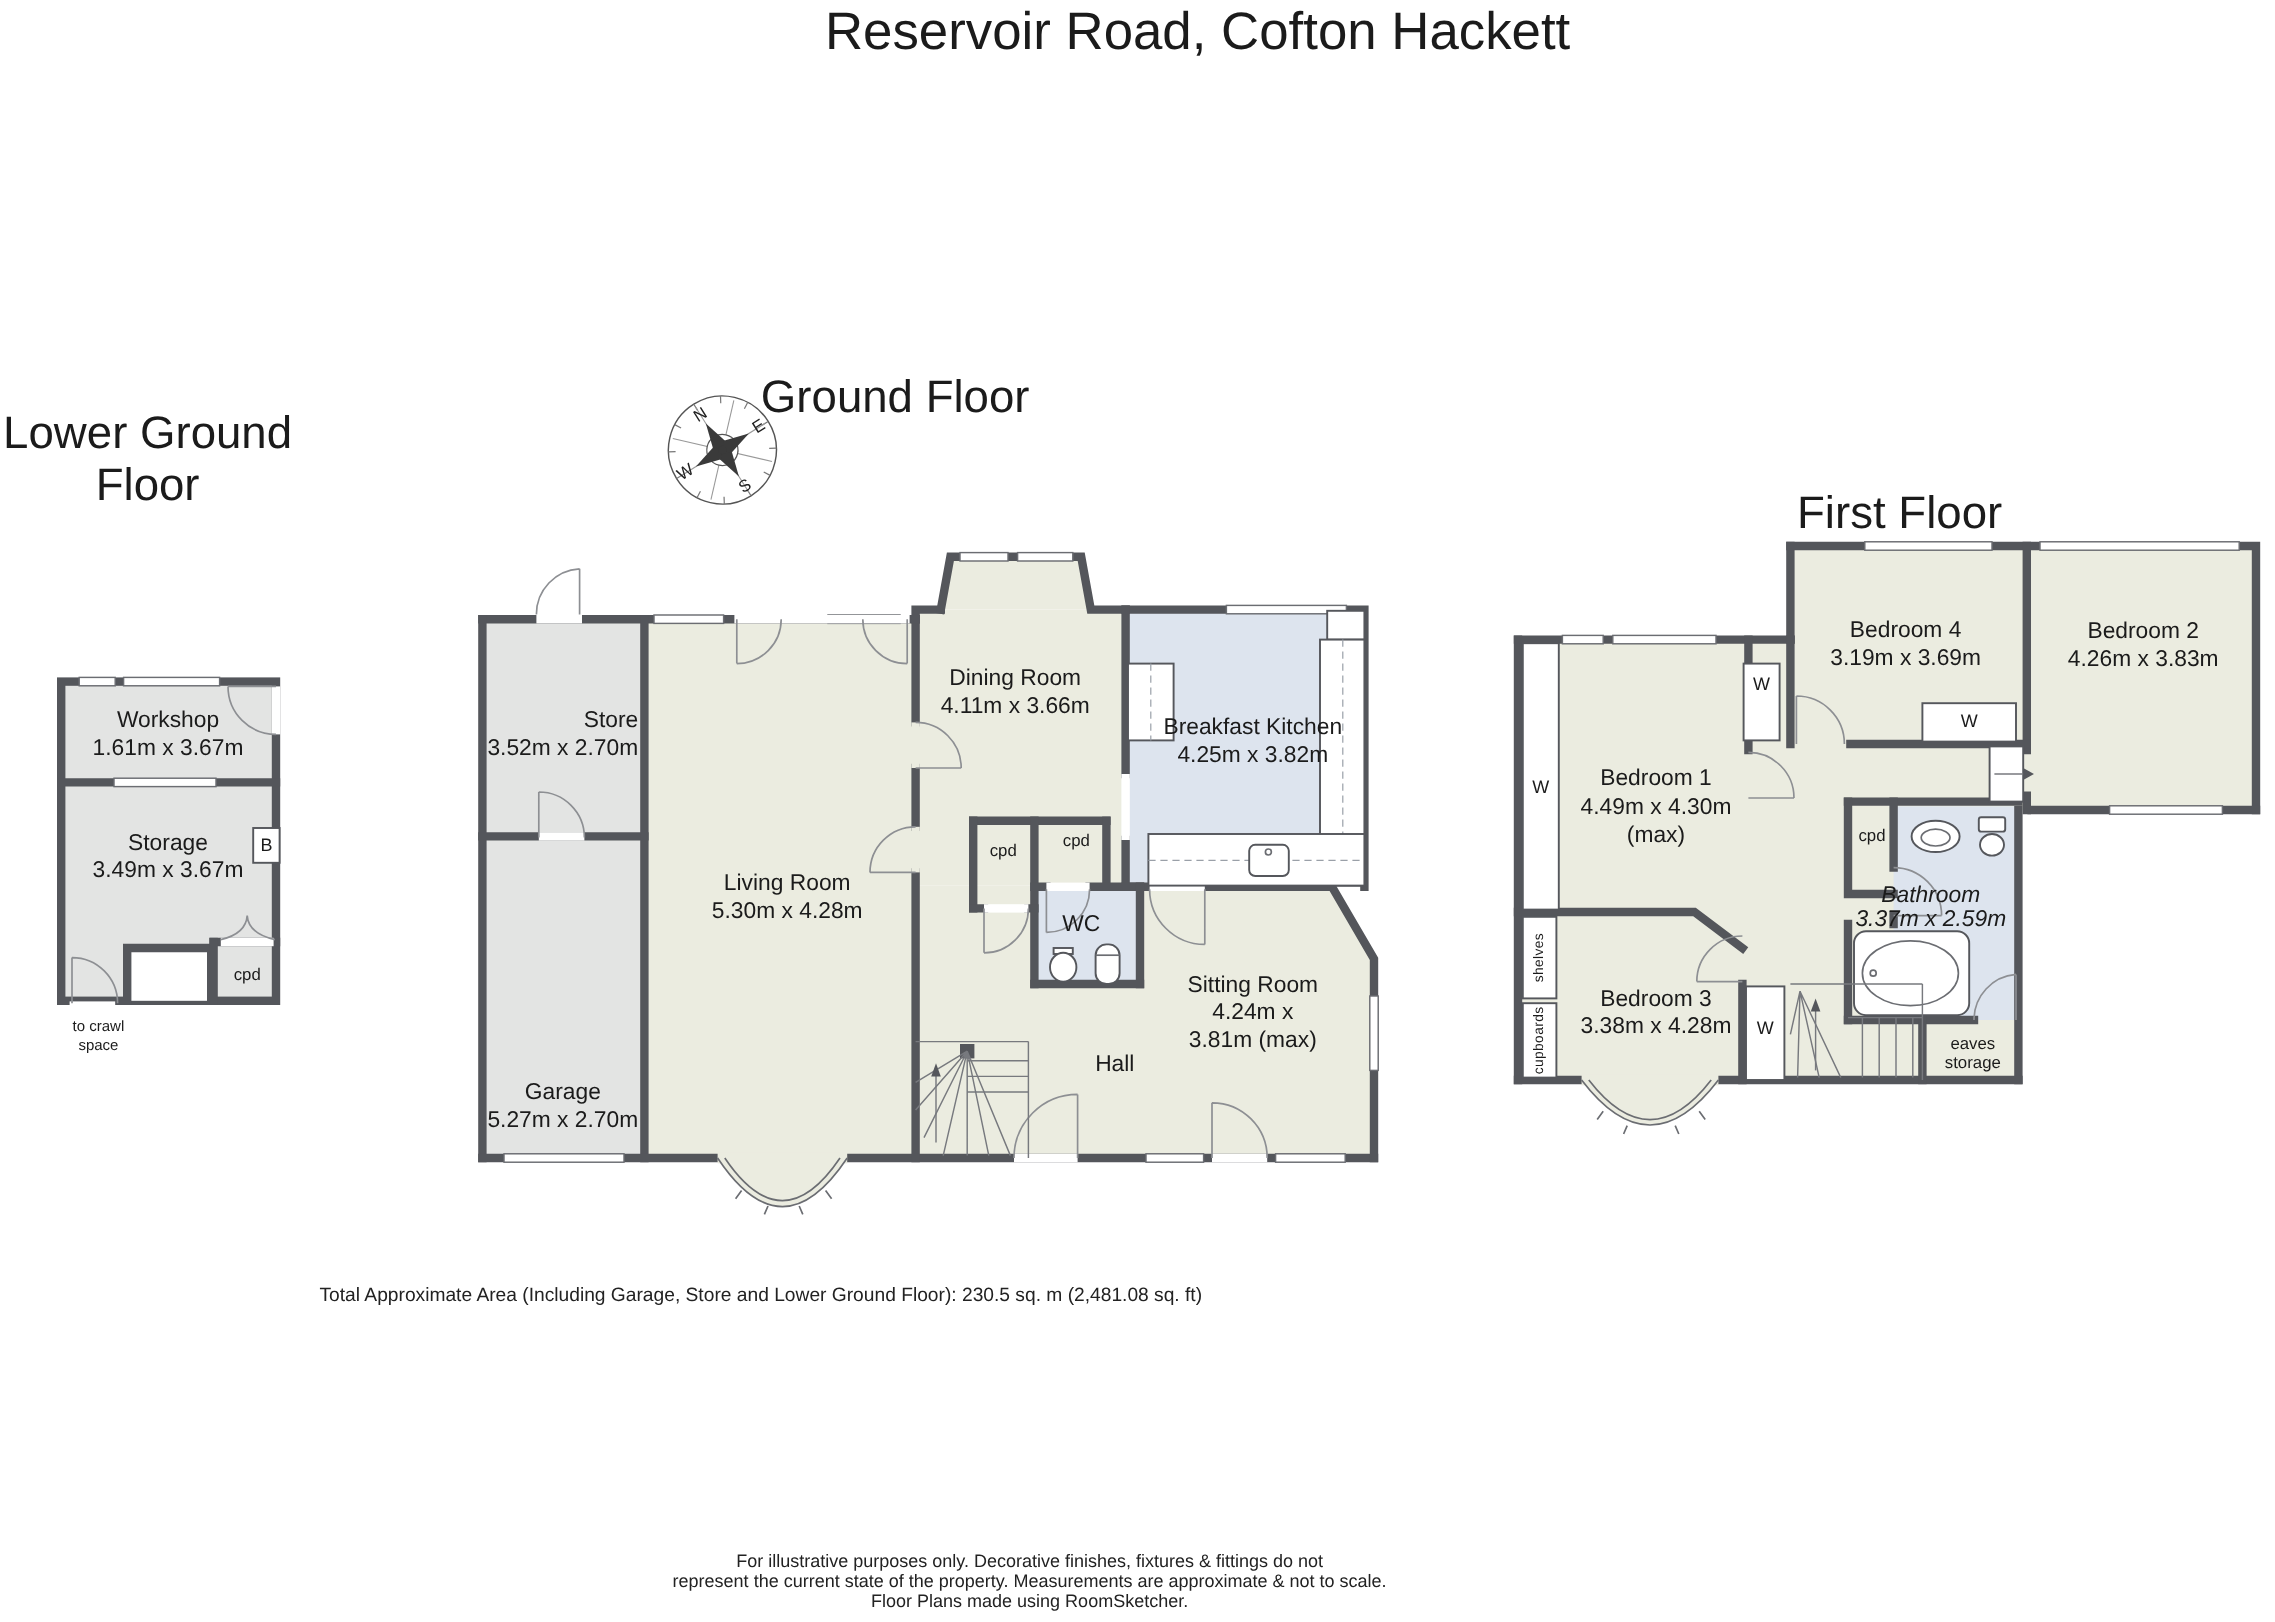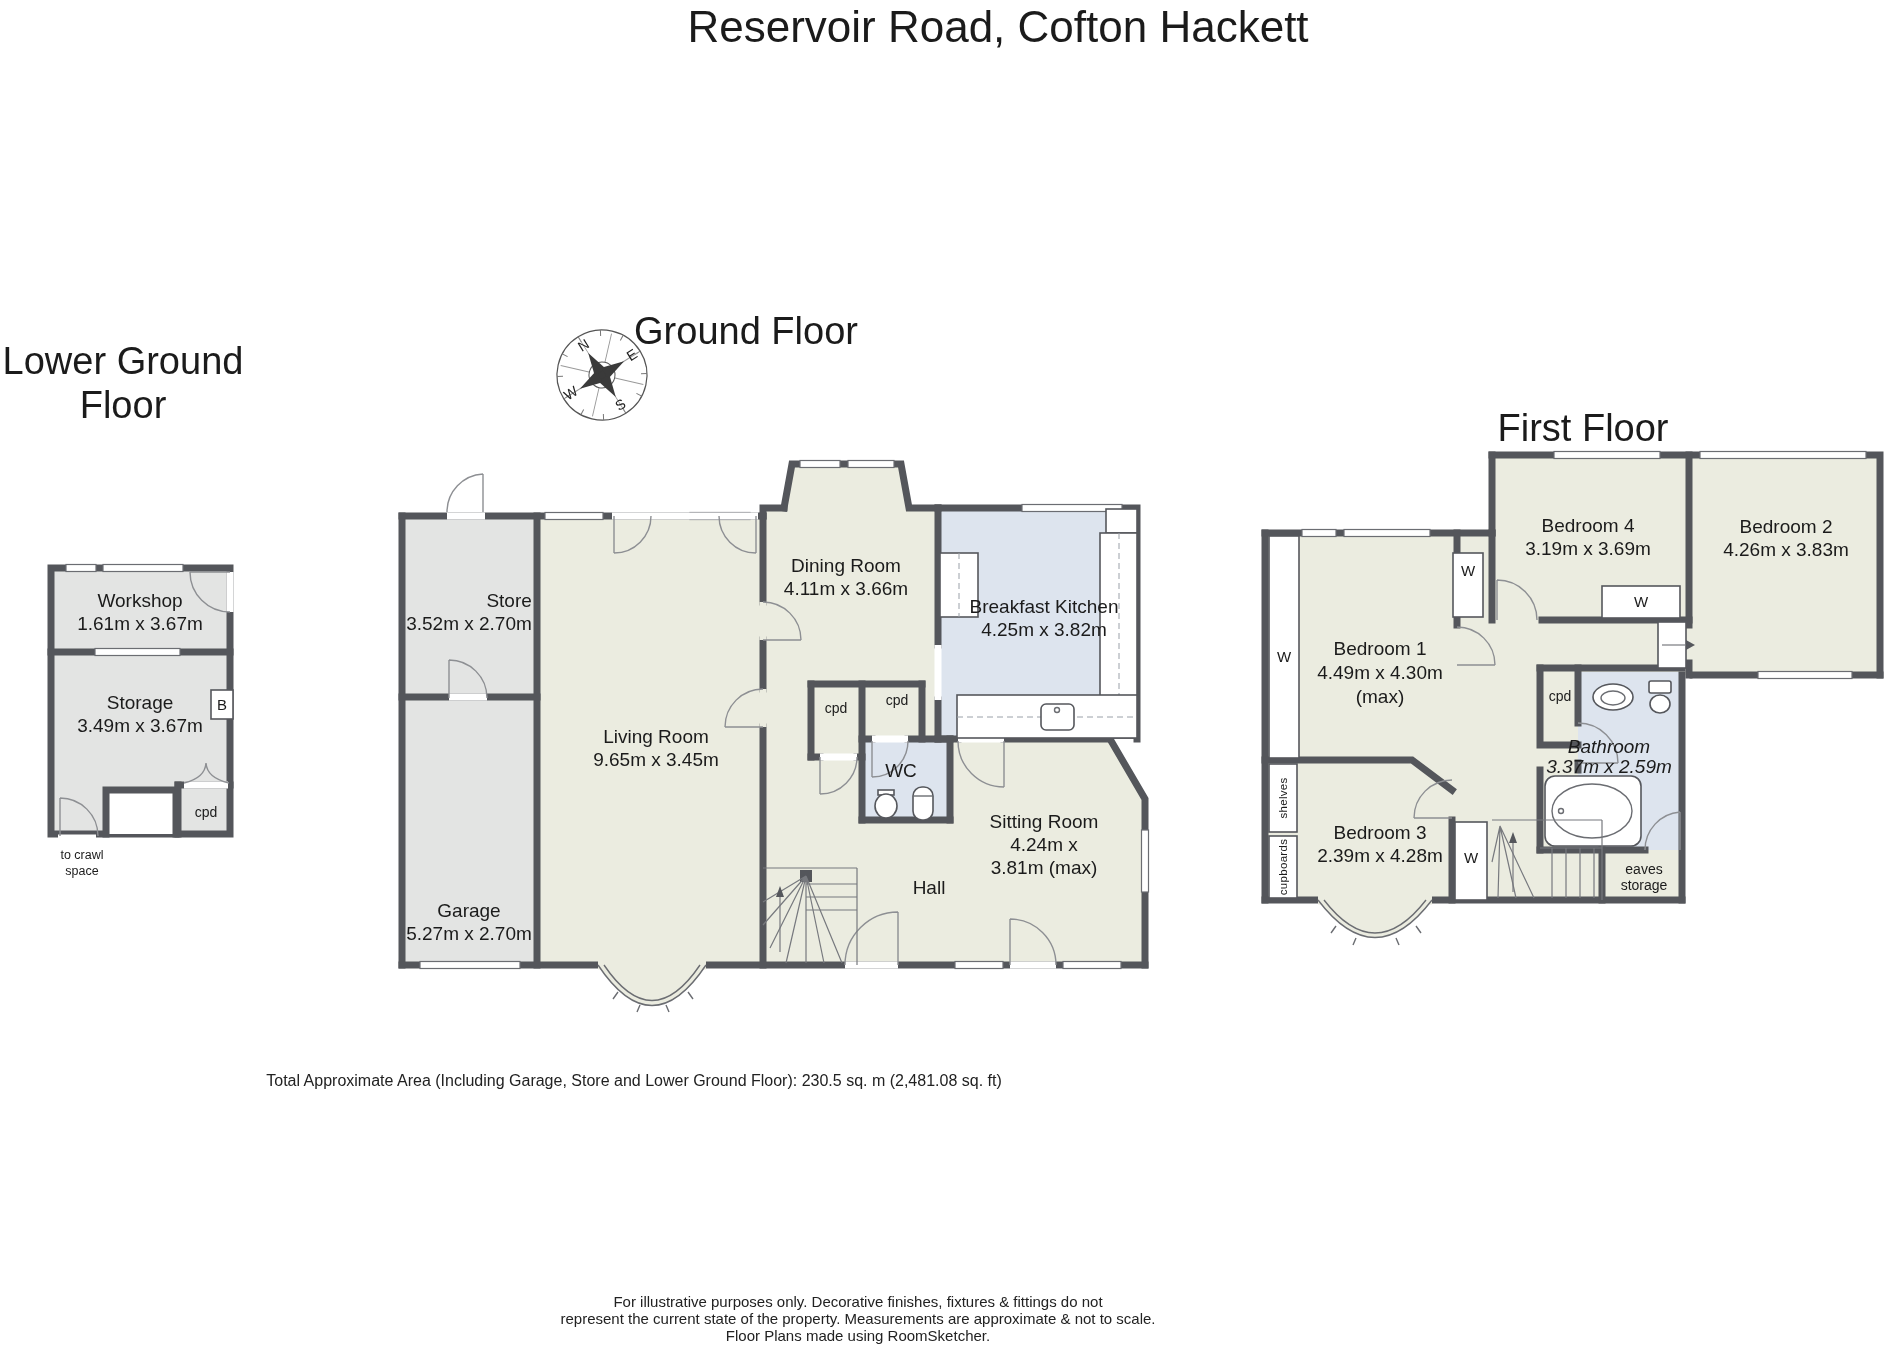--- a/index.html
+++ b/index.html
@@ -311,21 +311,21 @@
   <div class="lbl s19" style="left:469px;top:612px;text-align:right;">
     <div>Store</div>
       <div>3.52m x 2.70m</div>
   </div>
   <div class="lbl s19" style="left:469px;top:922px;">
     <div>Garage</div>
       <div>5.27m x 2.70m</div>
   </div>
   <div class="lbl s19" style="left:656px;top:748px;">
     <div>Living Room</div>
-      <div>9.65m x 3.45m</div>
+      <div>5.30m x 4.28m</div>
   </div>
   <div class="lbl s19" style="left:846px;top:577px;">
     <div>Dining Room</div>
       <div>4.11m x 3.66m</div>
   </div>
   <div class="lbl s19" style="left:1044px;top:618px;">
     <div>Breakfast Kitchen</div>
       <div>4.25m x 3.82m</div>
   </div>
   <div class="lbl s14" style="left:836px;top:708px;">cpd</div>
@@ -342,21 +342,21 @@
     <div>Bedroom 1</div>
     <div>4.49m x 4.30m</div>
     <div>(max)</div>
   </div>
   <div class="lbl s19" style="left:1786px;top:538px;">
     <div>Bedroom 2</div>
       <div>4.26m x 3.83m</div>
   </div>
   <div class="lbl s19" style="left:1380px;top:844px;">
     <div>Bedroom 3</div>
-      <div>2.39m x 4.28m</div>
+      <div>3.38m x 4.28m</div>
   </div>
   <div class="lbl s19" style="left:1588px;top:537px;">
     <div>Bedroom 4</div>
       <div>3.19m x 3.69m</div>
   </div>
   <div class="lbl s17" style="left:1609px;top:757px;">
     <div>Bathroom</div>
       <div>3.37m x 2.59m</div>
   </div>
   <div class="lbl s14" style="left:1644px;top:877px;">

